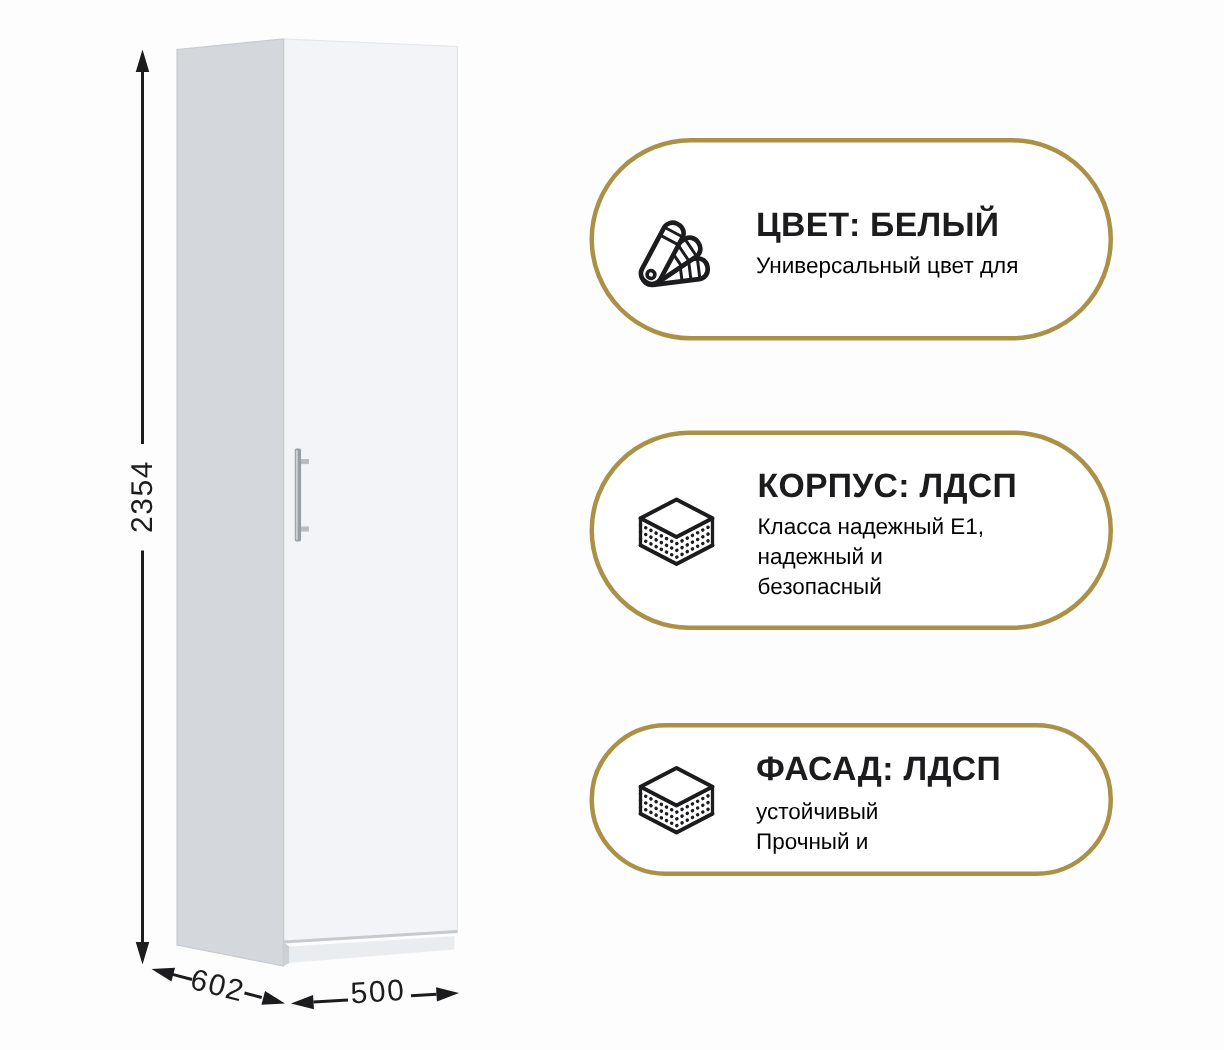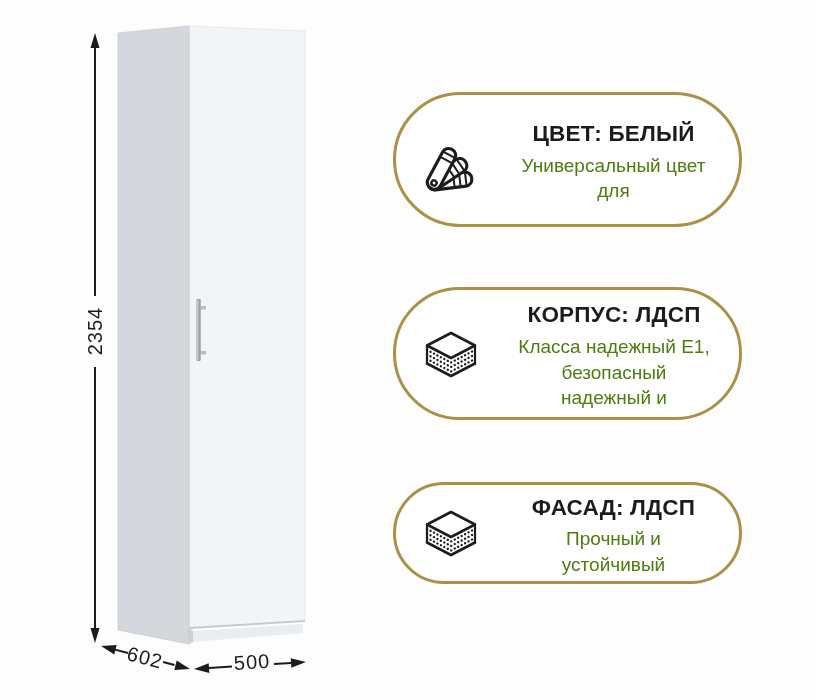--- a/index.html
+++ b/index.html
@@ -27,23 +27,23 @@
   .pill{
     position:absolute;left:393px;width:349px;box-sizing:border-box;
     background:#ffffff;border:3.5px solid var(--accent-gold);
     border-radius:70px;display:flex;align-items:center;
     padding:6px 16px 2px 26px;gap:24px;
   }
   .pill-1{top:92px;height:135px;}
   .pill-2{top:287px;height:133px;gap:25px;}
   .pill-3{top:482px;height:102px;}
   .pill .icon-box{width:58px;flex:0 0 58px;display:flex;align-items:center;justify-content:center;}
-  .pill .txt{flex:1 1 auto;min-width:0;text-align:center;}
+  .pill .txt{flex:1 1 auto;min-width:0;}
   .t-line{font-size:22.5px;font-weight:700;line-height:1.32;letter-spacing:.2px;color:var(--ink);}
-  .s-line{font-size:19px;font-weight:500;line-height:1.34;color:#4d7c0f;}
+  .s-line{font-size:15px;font-weight:500;line-height:1.34;color:#000000;}
   .sub{margin-top:4px;}
   .ic{stroke:var(--ink);fill:none;stroke-linejoin:round;stroke-linecap:round;}
   .ic .filled{fill:#ffffff;}
   .ic .dotted{stroke-dasharray:.1 3.8;}
 </style>
 </head>
 <body style="background: rgb(253, 253, 254);">
 
 <div class="stage">
 
@@ -121,39 +121,39 @@
         <path class="dotted" d="M4,20 L28,32.5 L52,20" stroke-width="2.3"></path>
         <path class="dotted" d="M4,24.5 L28,37 L52,24.5" stroke-width="2.3"></path>
         <path class="dotted" d="M4,29 L28,41.5 L52,29" stroke-width="2.3"></path>
         <path d="M4,33.5 L28,46 L52,33.5"></path>
       </svg>
     </div>
     <div class="txt">
       <div class="t-line">КОРПУС: ЛДСП</div>
       <div class="sub">
         <div class="s-line">Класса надежный Е1,</div>
+        <div class="s-line">надежный и</div>
         <div class="s-line">безопасный</div>
-        <div class="s-line">надежный и</div>
       </div>
     </div>
   </div>
 
   <div class="pill pill-3">
     <div class="icon-box">
       <svg class="ic" width="56" height="52" viewBox="0 0 56 52" stroke-width="2.6">
         <path class="filled" d="M28,3 L52,15.5 L28,28 L4,15.5 Z"></path>
         <path d="M4,15.5 V33.5 M52,15.5 V33.5" stroke-width="2.2"></path>
         <path class="dotted" d="M4,20 L28,32.5 L52,20" stroke-width="2.3"></path>
         <path class="dotted" d="M4,24.5 L28,37 L52,24.5" stroke-width="2.3"></path>
         <path class="dotted" d="M4,29 L28,41.5 L52,29" stroke-width="2.3"></path>
         <path d="M4,33.5 L28,46 L52,33.5"></path>
       </svg>
     </div>
     <div class="txt">
       <div class="t-line">ФАСАД: ЛДСП</div>
       <div class="sub">
+        <div class="s-line">устойчивый</div>
         <div class="s-line">Прочный и</div>
-        <div class="s-line">устойчивый</div>
       </div>
     </div>
   </div>
 
 </div>
 
 </body></html>

